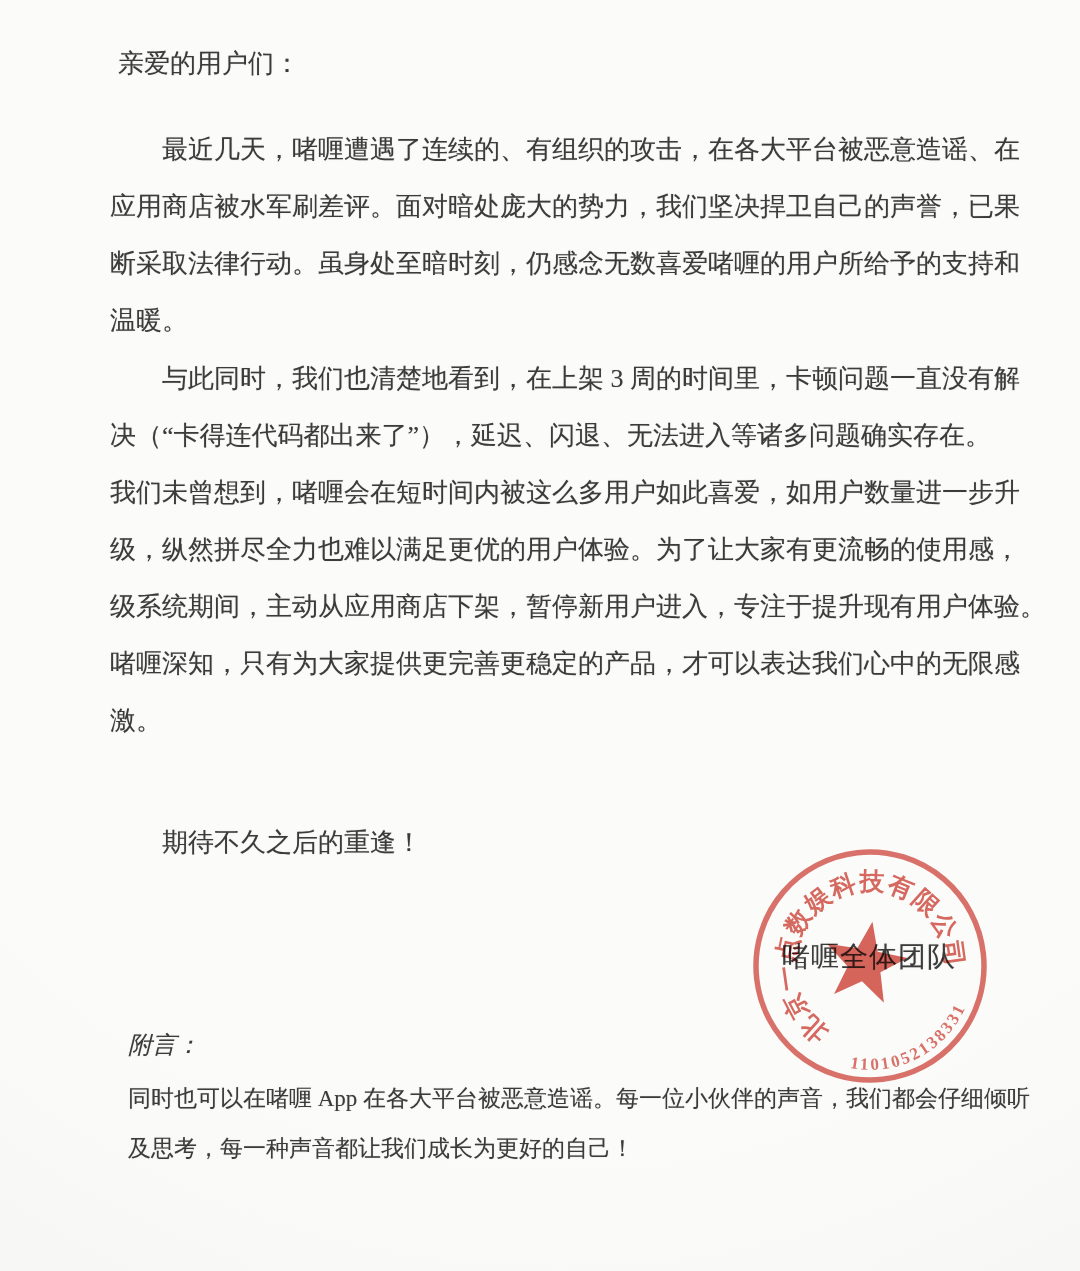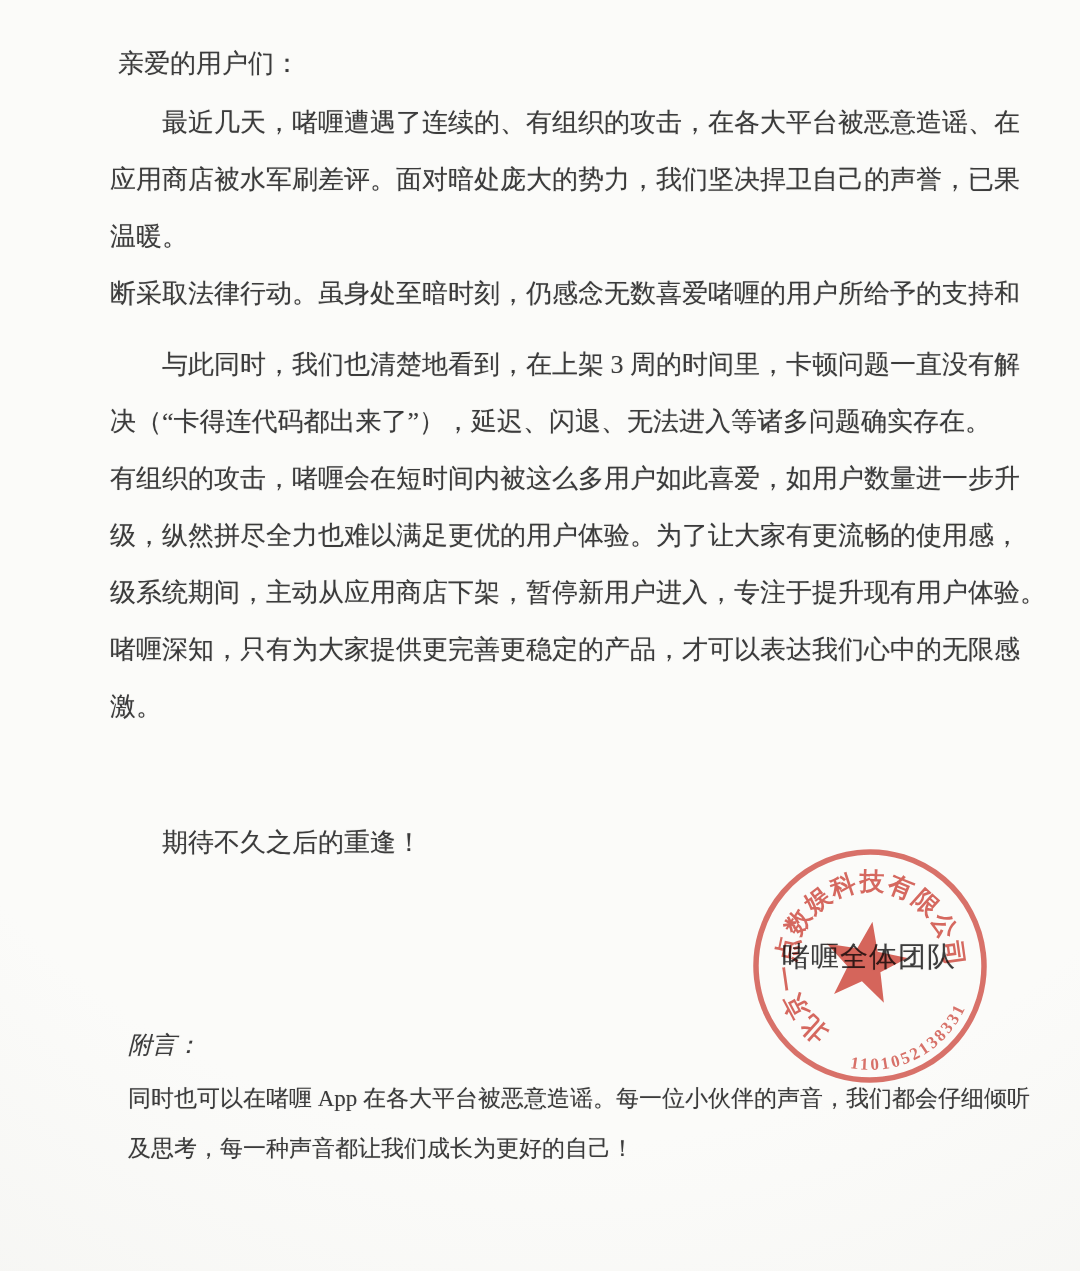--- a/index.html
+++ b/index.html
@@ -10,22 +10,22 @@
     font-family:"Liberation Serif","DejaVu Serif",serif;
     color:var(--ink,#3b3b3b);
     overflow:hidden;
     text-shadow:0 0 1px rgba(80,80,80,.38);
     padding-left:40px;
   }
   .line{white-space:nowrap;}
   .salutation{position:absolute;left:118px;top:47px;font-size:26px;line-height:34px;}
   .para{position:absolute;left:110px;font-size:26px;line-height:57px;}
   .para.indent .line:first-child{text-indent:52px;}
-  .p1{top:94px;}
-  .p2{top:336px;}
+  .p1{top:121px;}
+  .p2{top:350px;}
   .closing{top:814px;}
   .signature{
     position:absolute;left:782px;top:938px;
     font-size:28px;letter-spacing:1px;
   }
   .ps-label{position:absolute;left:128px;top:1030px;font-size:24px;line-height:30px;font-style:italic;}
   .ps-body{position:absolute;left:128px;top:1074px;font-size:23px;line-height:50px;}
   .seal{
     position:absolute;left:750px;top:846px;width:240px;height:240px;
     mix-blend-mode:multiply;
@@ -39,28 +39,28 @@
 </head>
 <body>
 
 <div class="page">
 
   <div class="salutation line">亲爱的用户们：</div>
 
   <div class="para indent p1">
       <div class="line">最近几天，啫喱遭遇了连续的、有组织的攻击，在各大平台被恶意造谣、在</div>
       <div class="line">应用商店被水军刷差评。面对暗处庞大的势力，我们坚决捍卫自己的声誉，已果</div>
+      <div class="line">断采取法律行动。虽身处至暗时刻，仍感念无数喜爱啫喱的用户所给予的支持和</div>
       <div class="line">温暖。</div>
-      <div class="line">断采取法律行动。虽身处至暗时刻，仍感念无数喜爱啫喱的用户所给予的支持和</div>
     </div>
 
   <div class="para indent p2">
       <div class="line">与此同时，我们也清楚地看到，在上架 3 周的时间里，卡顿问题一直没有解</div>
       <div class="line">决（“卡得连代码都出来了”），延迟、闪退、无法进入等诸多问题确实存在。</div>
-      <div class="line">有组织的攻击，啫喱会在短时间内被这么多用户如此喜爱，如用户数量进一步升</div>
+      <div class="line">我们未曾想到，啫喱会在短时间内被这么多用户如此喜爱，如用户数量进一步升</div>
       <div class="line">级，纵然拼尽全力也难以满足更优的用户体验。为了让大家有更流畅的使用感，</div>
       <div class="line">级系统期间，主动从应用商店下架，暂停新用户进入，专注于提升现有用户体验。</div>
       <div class="line">啫喱深知，只有为大家提供更完善更稳定的产品，才可以表达我们心中的无限感</div>
       <div class="line">激。</div>
     </div>
 
   <div class="para indent closing">
       <div class="line">期待不久之后的重逢！</div>
     </div>
 

